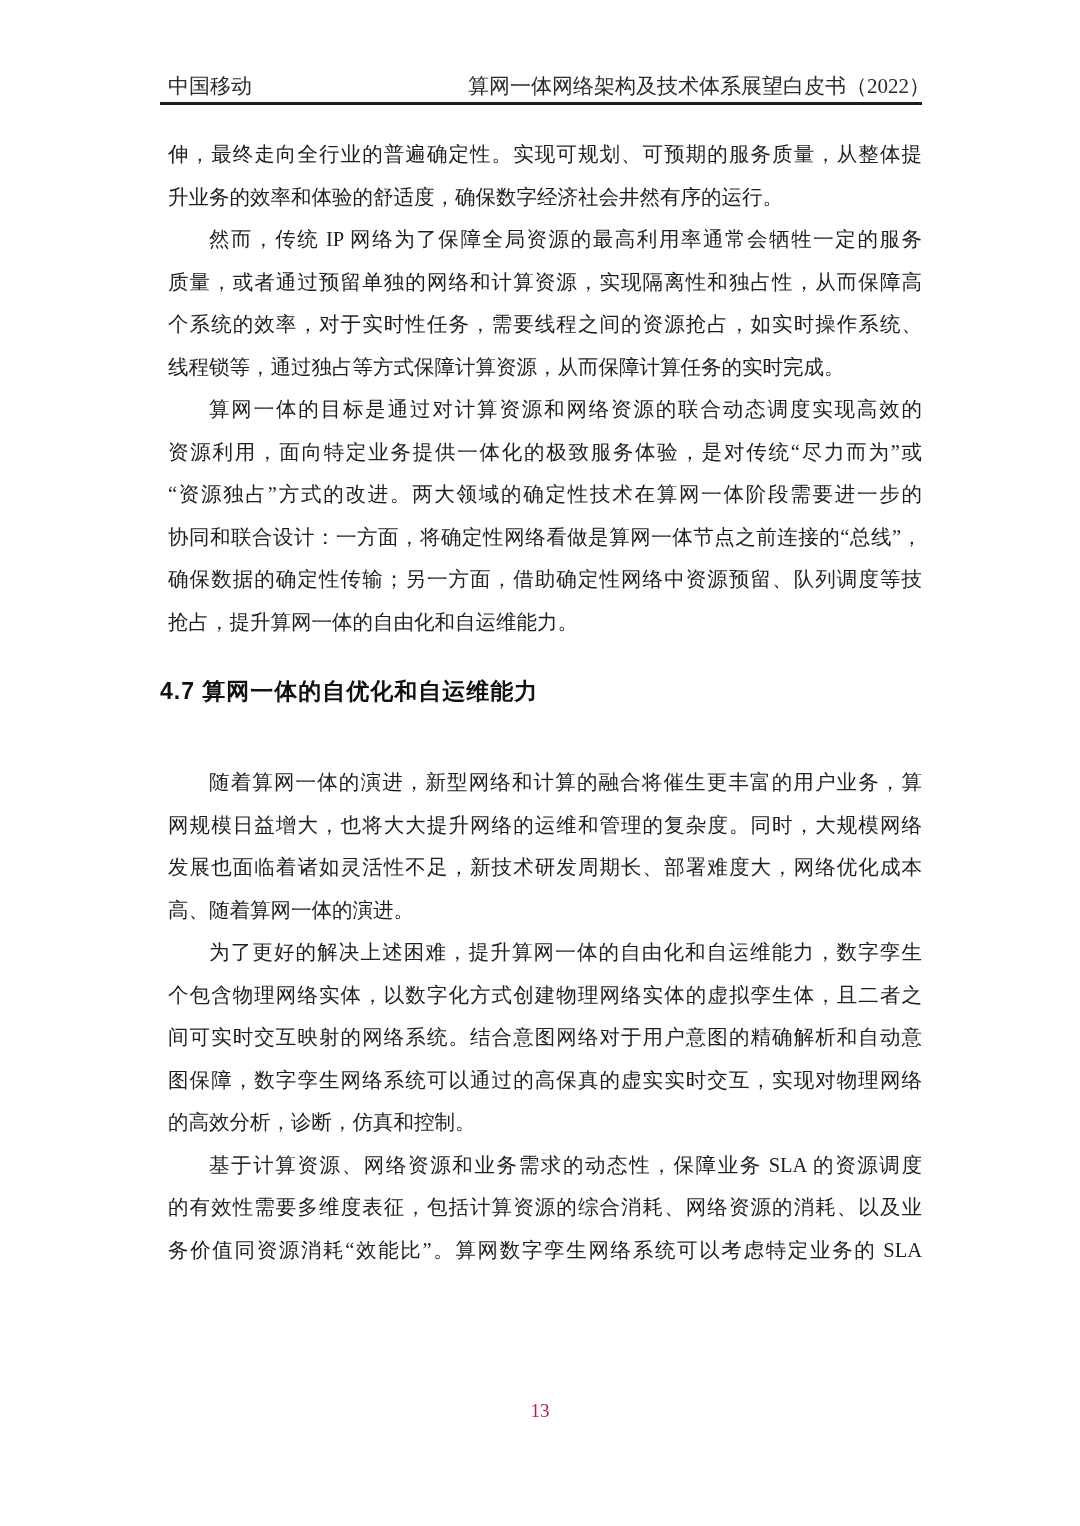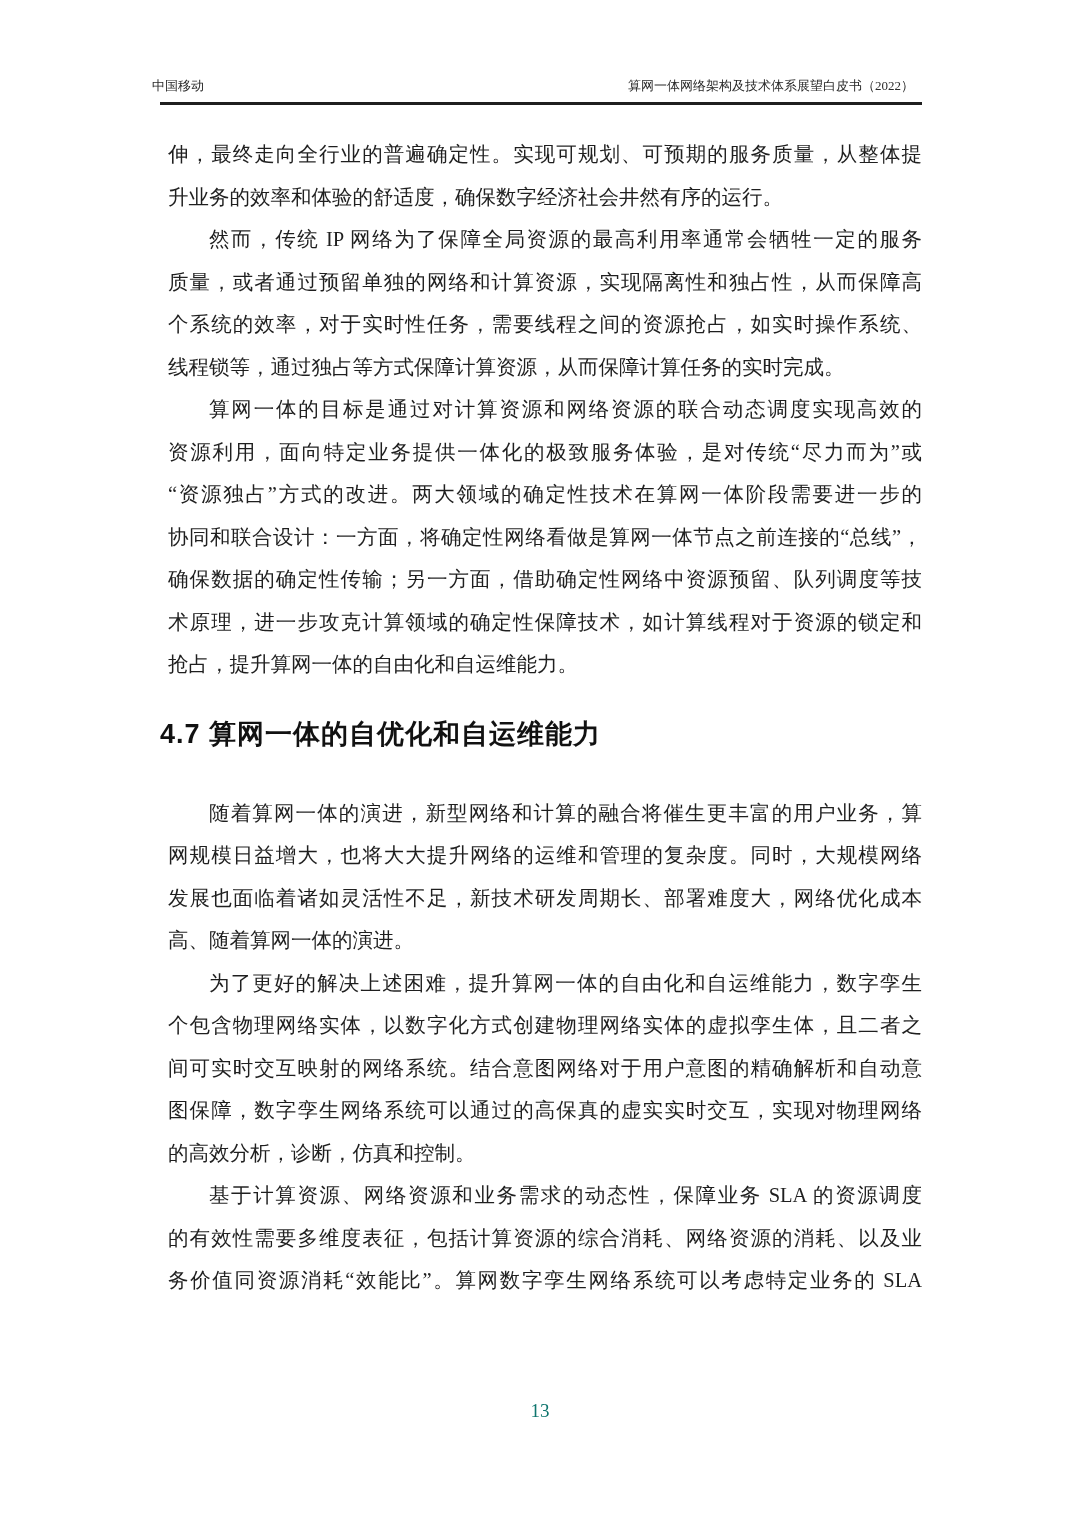--- a/index.html
+++ b/index.html
@@ -7,27 +7,27 @@
     width: 1080px;
     height: 1526px;
     background: #ffffff;
     position: relative;
     font-family: "Liberation Serif", "DejaVu Serif", serif;
     color: #1f1f1f;
     overflow: hidden;
   }
   .page-header {
     position: absolute;
-    left: 152px;
+    left: 168px;
     top: 74px;
     width: 762px;
     display: flex;
     justify-content: space-between;
     align-items: flex-end;
-    font-size: 13px;
+    font-size: 21px;
     line-height: 24px;
     color: #2a2a2a;
   }
   .header-rule {
     position: absolute;
     left: 160px;
     top: 102px;
     width: 762px;
     height: 0;
     border-top: 3px solid #1f1f1f;
@@ -50,36 +50,36 @@
     margin-left: 8px;
   }
   .line.indent { text-indent: 2em; }
   .line.endline { text-align: center; text-align-last: left; }
   .supref {
     font-size: 12px;
     vertical-align: super;
     line-height: 0;
   }
   .heading {
-    margin: 26px 0 36px 0;
+    margin: 26px 0 48px 0;
     font-family: "Liberation Sans", "DejaVu Sans", sans-serif;
     font-weight: 700;
-    font-size: 27px;
+    font-size: 23px;
     line-height: 44px;
     color: #111111;
     letter-spacing: 1px;
   }
   .page-footer {
     position: absolute;
     left: 0;
     top: 1400px;
     width: 1080px;
     text-align: center;
     font-size: 19px;
-    color: #0f766e;
+    color: #be185d;
   }
 </style>
 </head>
 <body>
 
 <div class="page-header">
   <span>中国移动</span>
   <span>算网一体网络架构及技术体系展望白皮书（2022）</span>
 </div>
 <div class="header-rule"></div>
@@ -94,21 +94,20 @@
       <div class="line">质量，或者通过预留单独的网络和计算资源，实现隔离性和独占性，从而保障高</div>
       <div class="line">个系统的效率，对于实时性任务，需要线程之间的资源抢占，如实时操作系统、</div>
       <div class="line endline">线程锁等，通过独占等方式保障计算资源，从而保障计算任务的实时完成。</div>
     </div>
     <div class="paragraph">
       <div class="line indent">算网一体的目标是通过对计算资源和网络资源的联合动态调度实现高效的</div>
       <div class="line">资源利用，面向特定业务提供一体化的极致服务体验，是对传统“尽力而为”或</div>
       <div class="line">“资源独占”方式的改进。两大领域的确定性技术在算网一体阶段需要进一步的</div>
       <div class="line">协同和联合设计：一方面，将确定性网络看做是算网一体节点之前连接的“总线”，</div>
       <div class="line">确保数据的确定性传输；另一方面，借助确定性网络中资源预留、队列调度等技</div>
-      <div class="line">术原理，进一步攻克计算领域的确定性保障技术，如计算线程对于资源的锁定和</div>
       <div class="line endline">抢占，提升算网一体的自由化和自运维能力。</div>
     </div>
     <h2 class="heading">4.7 算网一体的自优化和自运维能力</h2>
     <div class="paragraph">
       <div class="line indent">随着算网一体的演进，新型网络和计算的融合将催生更丰富的用户业务，算</div>
       <div class="line">网规模日益增大，也将大大提升网络的运维和管理的复杂度。同时，大规模网络</div>
       <div class="line">发展也面临着诸如灵活性不足，新技术研发周期长、部署难度大，网络优化成本</div>
       <div class="line endline">高、随着算网一体的演进。</div>
     </div>
     <div class="paragraph">

